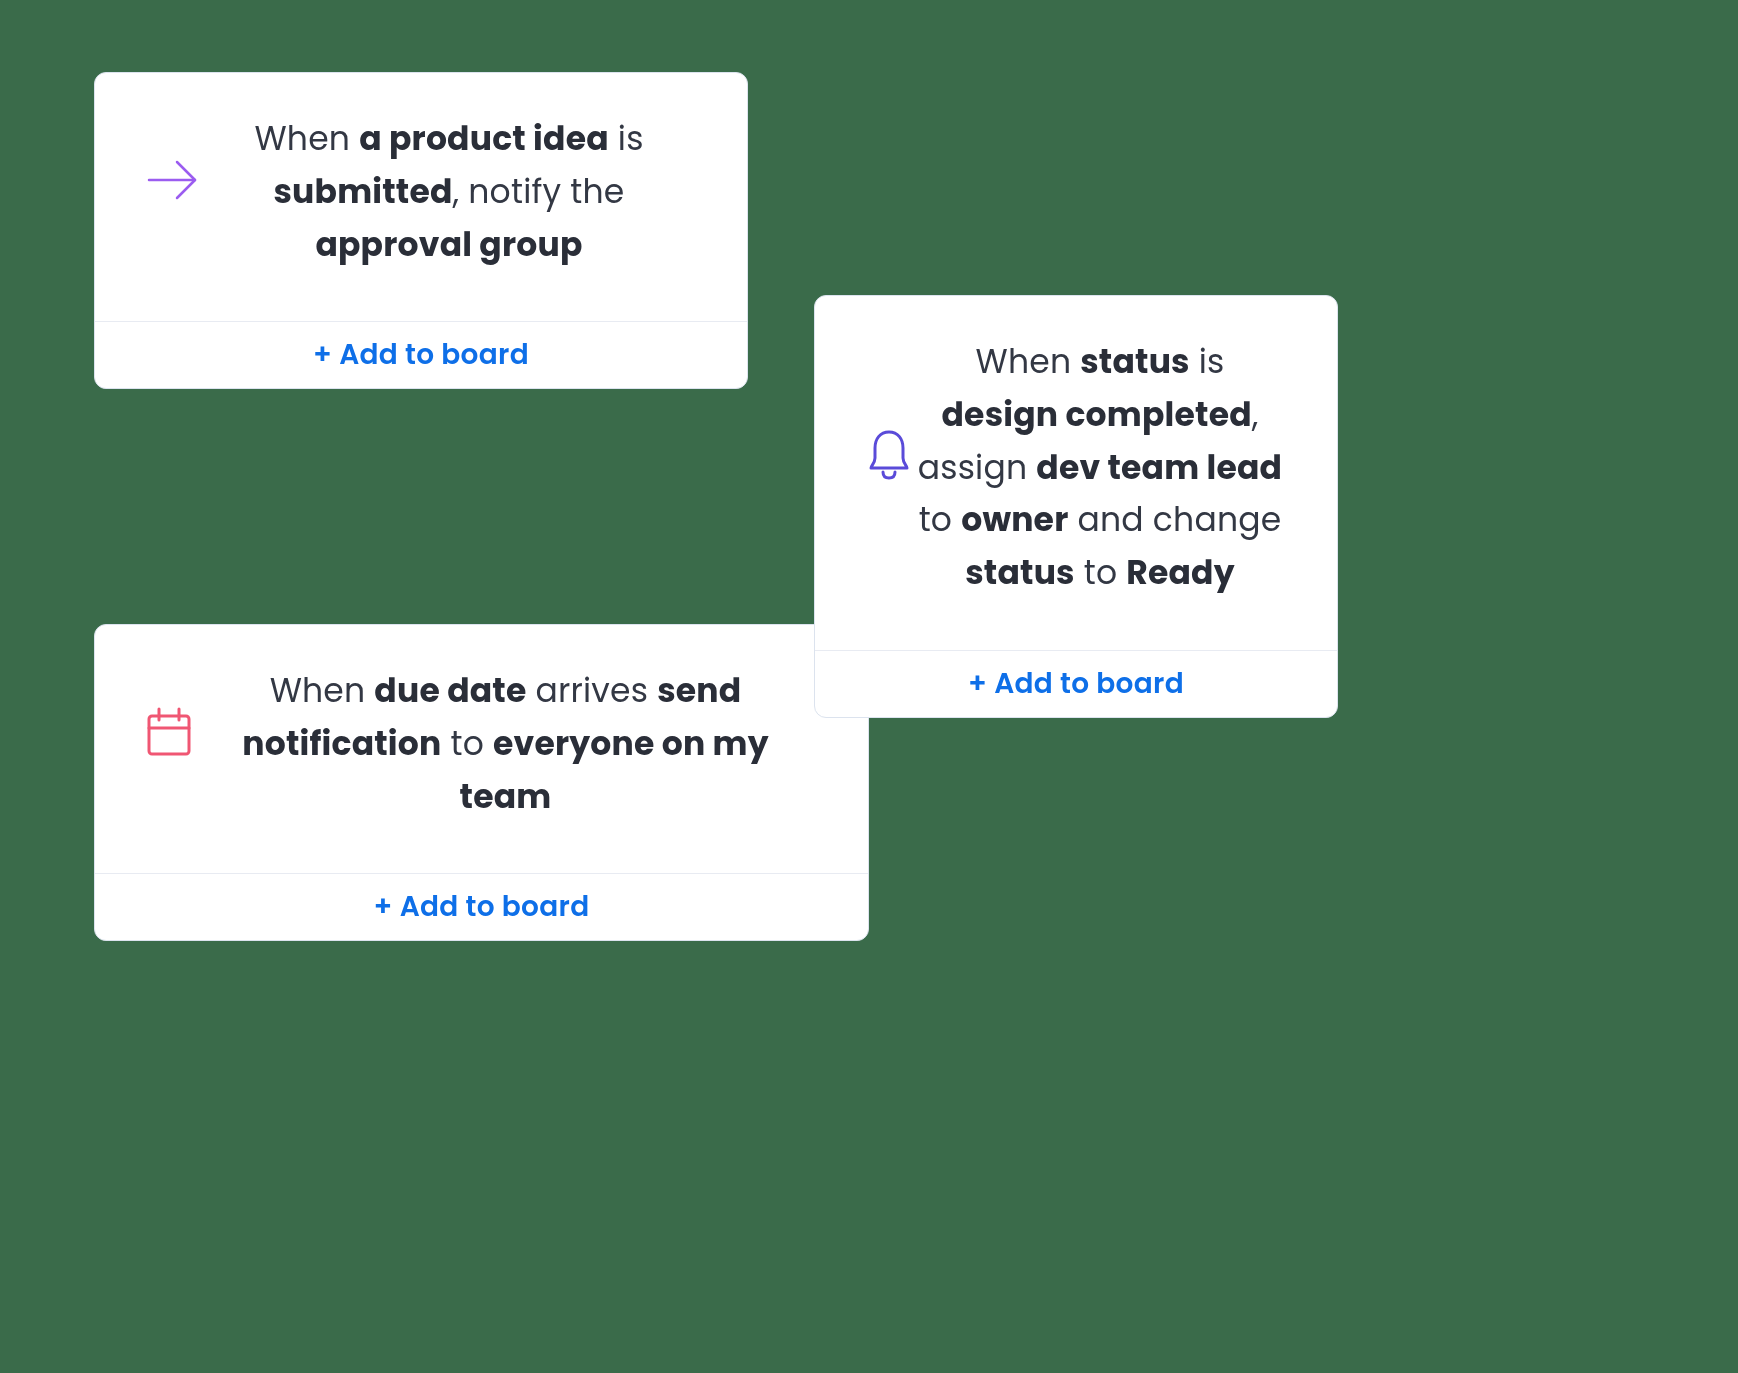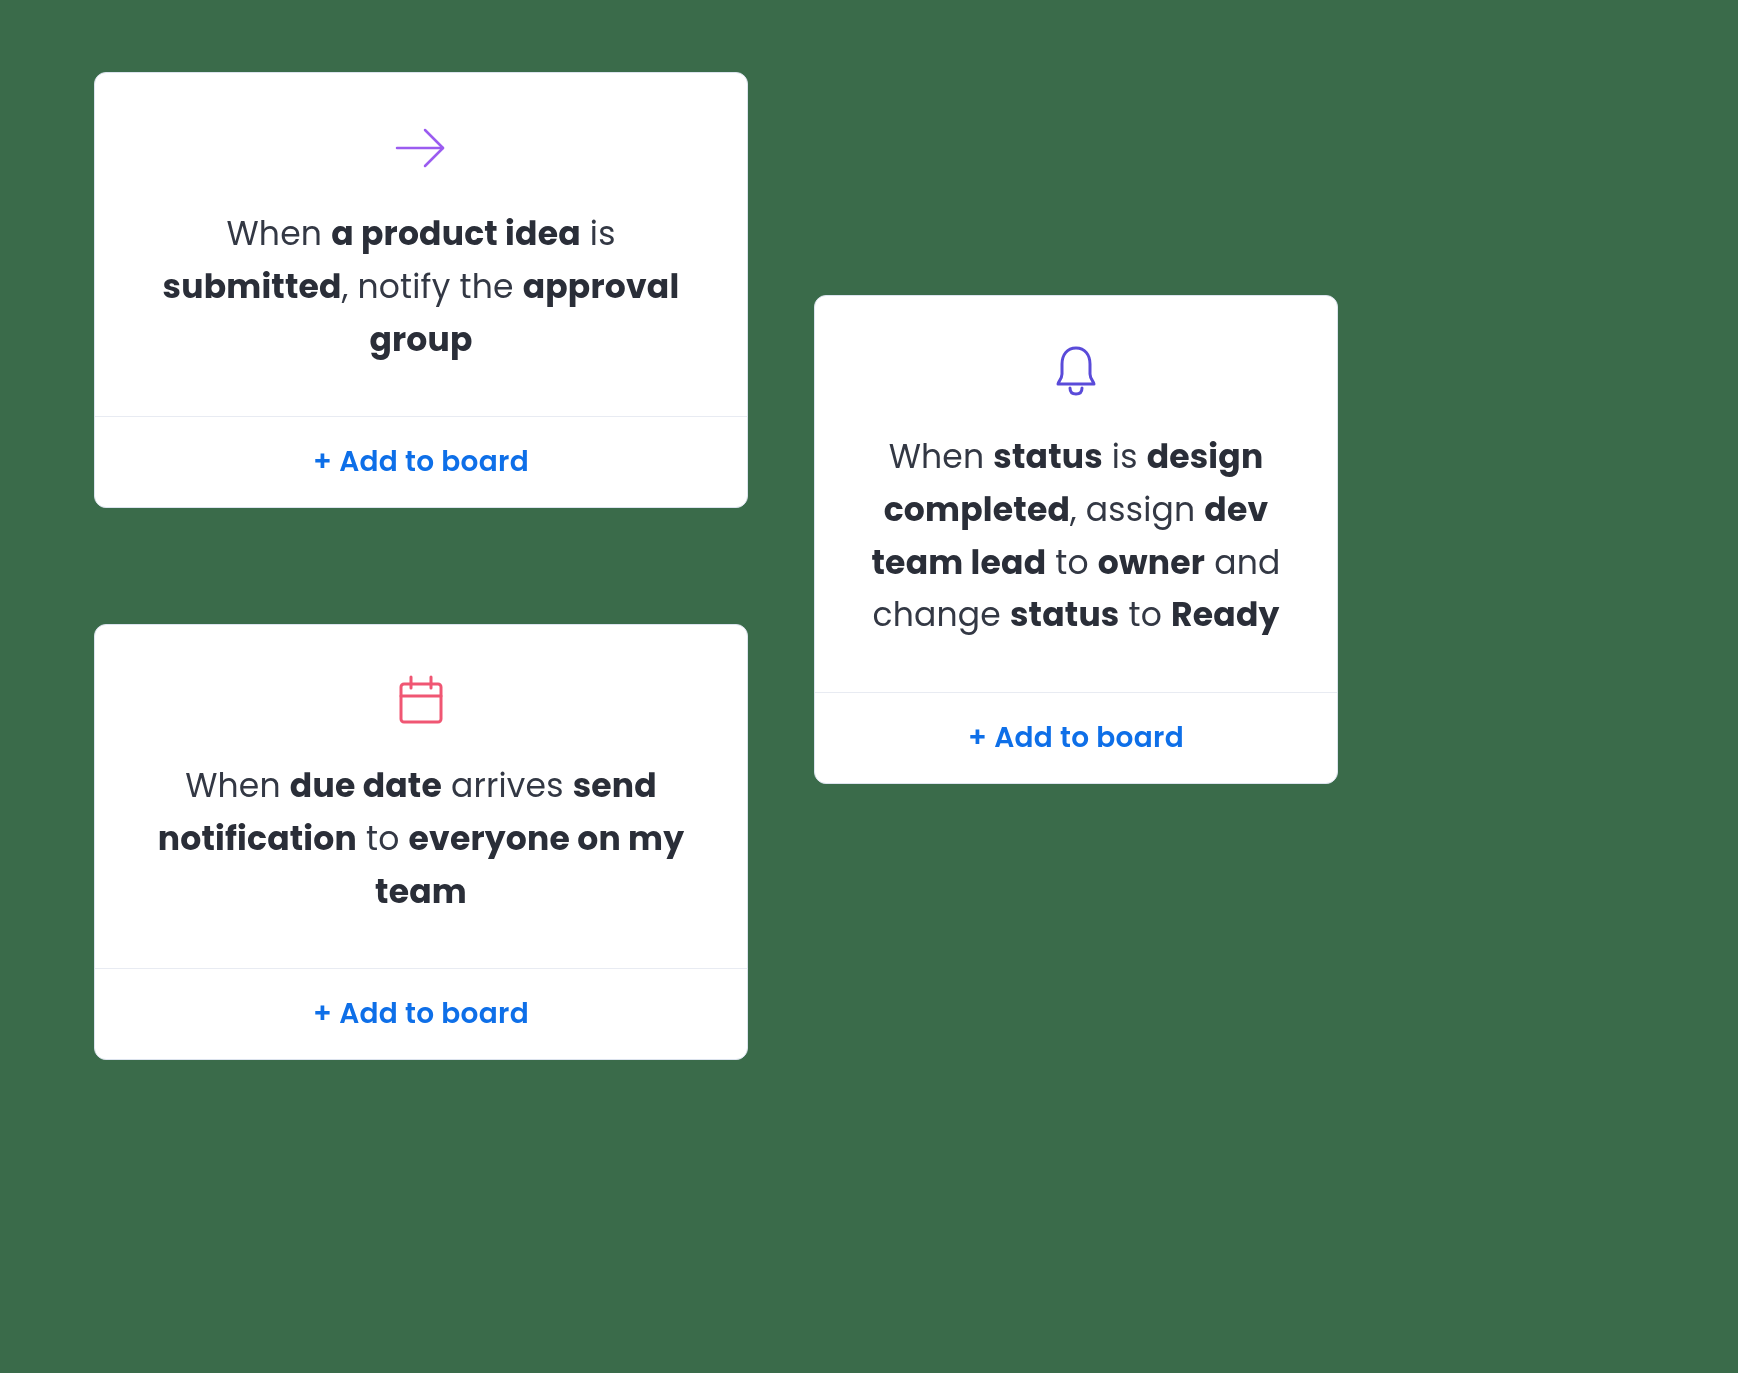--- a/index.html
+++ b/index.html
@@ -11,26 +11,26 @@
       position: relative;
     }
     .card {
       position: absolute;
       background: #ffffff;
       border-radius: 12px;
       border: 1px solid #dce3ee;
       overflow: hidden;
     }
     .card-1 { left: 94px; top: 72px; width: 654px; }
-    .card-2 { left: 94px; top: 624px; width: 654px; }
+    .card-2 { left: 94px; top: 624px; width: 775px; }
     .card-3 { left: 814px; top: 295px; width: 524px; }
     .card-body {
       padding: 40px 50px 50px;
       display: flex;
-      flex-direction: column;
+      flex-direction: row;
       align-items: center;
     }
     .icon-wrap {
       height: 70px;
       display: flex;
       align-items: center;
       justify-content: center;
       margin-bottom: 25px;
     }
     .card-text {
@@ -40,21 +40,21 @@
       text-align: center;
       font-weight: 400;
       letter-spacing: 0.2px;
     }
     .card-text strong {
       font-weight: 700;
       color: #2a2e38;
     }
     .card-footer {
       border-top: 1.5px solid #e8ebf2;
-      padding: 24px 0;
+      padding: 12px 0;
       display: flex;
       align-items: center;
       justify-content: center;
       cursor: pointer;
     }
     .add-btn {
       color: #0e6fe8;
       font-size: 28px;
       font-weight: 600;
       letter-spacing: 0.3px;

